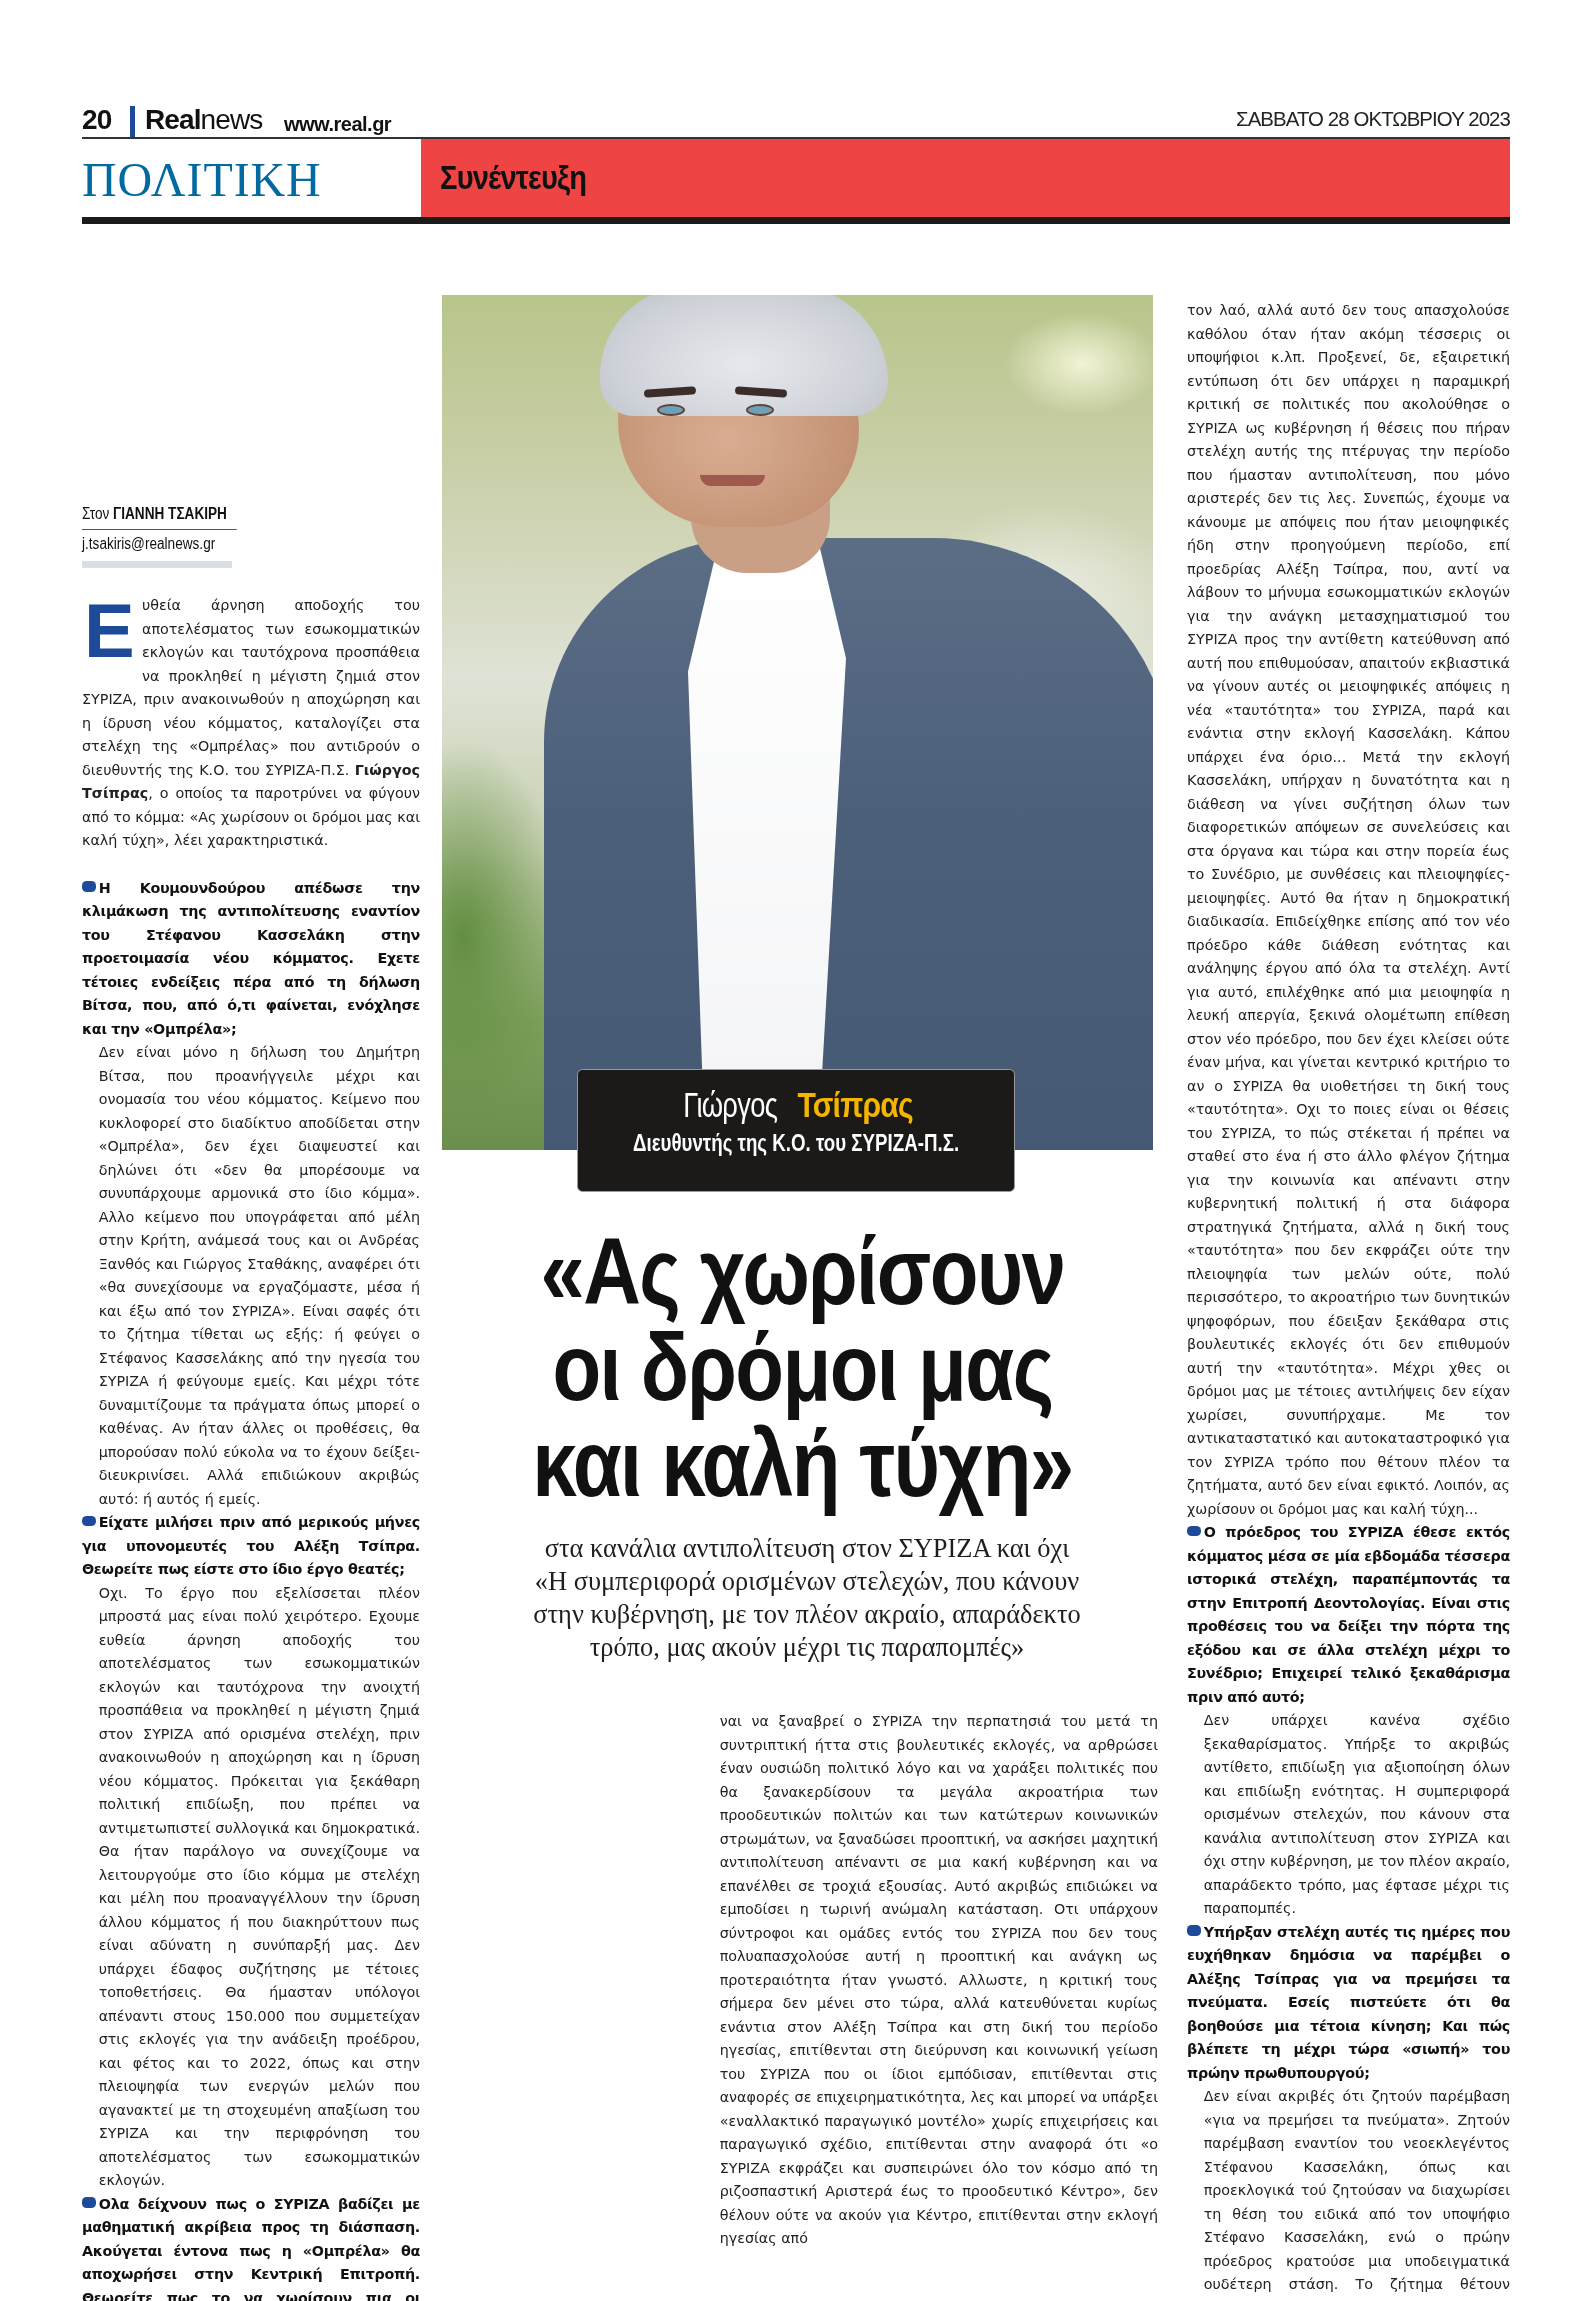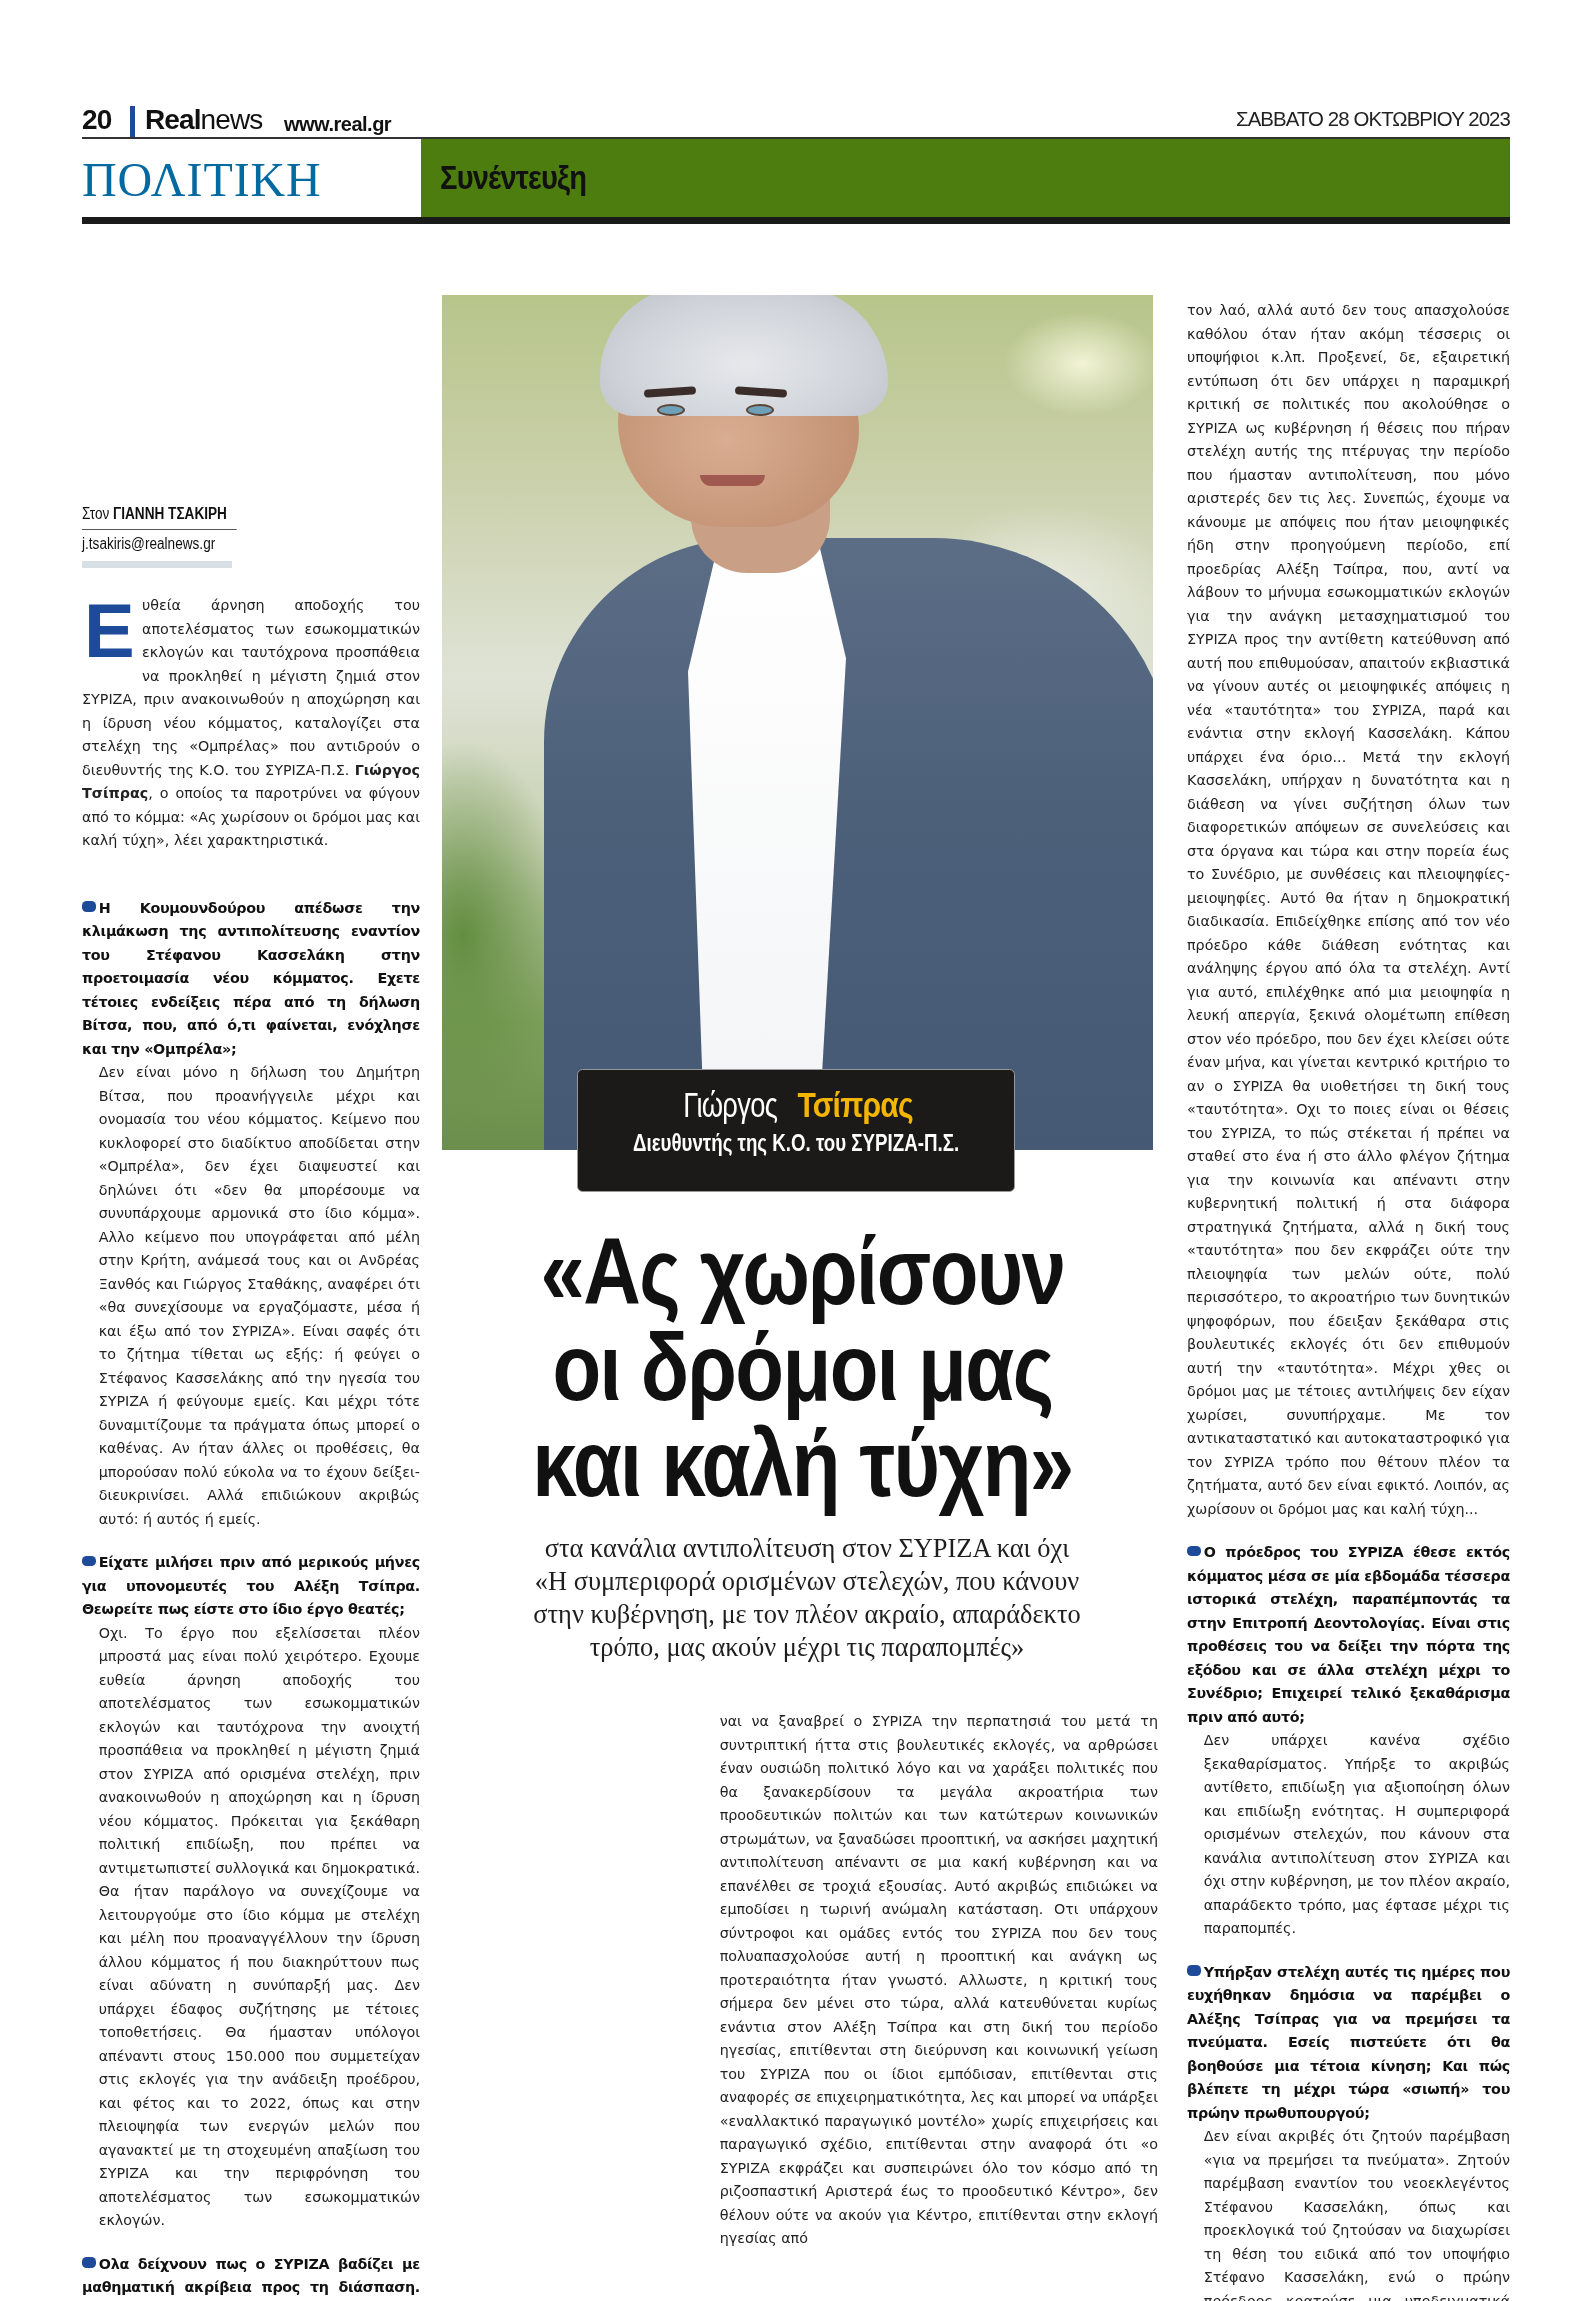--- a/index.html
+++ b/index.html
@@ -13,36 +13,36 @@
   .brand { position: absolute; left: 63px; top: 0; font-family: "Liberation Sans", sans-serif; font-size: 28px; color: #111; letter-spacing: -0.9px; }
   .brand b { font-weight: bold; }
   .brand .thin { font-weight: normal; }
   .brand-url { position: absolute; left: 178px; top: 9.3px; font-family: "Liberation Sans", sans-serif; font-weight: bold; font-size: 20px; color: #111; letter-spacing: -0.5px; padding-left: 24px; }
   .date { position: absolute; right: 0; top: 3.7px; font-family: "Liberation Sans", sans-serif; font-size: 20.4px; color: #222; letter-spacing: -0.9px; }
   .rule-thin { position: absolute; left: 82px; top: 137px; width: 1428px; height: 1.9px; background: #333; }
 
   
   .section { position: absolute; left: 82px; top: 139px; width: 1428px; height: 78px; }
   .section-title { position: absolute; left: 0; top: 13px; font-family: "Liberation Serif", serif; font-size: 48px; color: #0369a1; letter-spacing: 0.9px; }
-  .section-box { position: absolute; left: 339px; top: 0; right: 0; height: 82px; background: #4d7c0f; }
+  .section-box { position: absolute; left: 339px; top: 0; right: 0; height: 82px; background: #ef4444; }
   .section-kicker { position: absolute; left: 18.6px; top: 20.4px; font-family: "Liberation Sans", sans-serif; font-weight: bold; font-size: 33px; color: #111; letter-spacing: -0.9px; transform: scaleX(0.88); transform-origin: left center; }
   .rule-thick { position: absolute; left: 82px; top: 217px; width: 1428px; height: 7.4px; background: #1b1b1b; }
 
   
   .byline { position: absolute; left: 82px; top: 505px; width: 154px; }
   .byline-name { font-family: "Liberation Sans", sans-serif; font-size: 16px; color: #111; white-space: nowrap; transform: scaleX(0.85); transform-origin: left center; padding-bottom: 5.6px; border-bottom: 1.9px solid #555; width: 182px; }
   .byline-name b { font-weight: bold; }
   .byline-email { font-family: "Liberation Sans", sans-serif; font-size: 16px; color: #111; margin-top: 5.6px; white-space: nowrap; transform: scaleX(0.85); transform-origin: left center; }
   .byline-bar { margin-top: 7.4px; width: 150px; height: 7.4px; background: #d8e0e6; }
 
   
   .col { position: absolute; font-family: "DejaVu Sans", sans-serif; font-size: 14.3px; line-height: 23.5px; color: #222; text-align: justify; }
   .col p { margin: 0; }
   .col .ans { padding-left: 16.7px; }
-  .col .q { font-weight: bold; color: #111; letter-spacing: -0.3px; margin-top: 20px; }
+  .col .q { font-weight: bold; color: #111; letter-spacing: -0.3px; }
   .col .q .dot { display: inline-block; width: 14px; height: 10.2px; background: #1d4b9a; border-radius: 4.6px; margin-right: 2.8px; vertical-align: 0.9px; }
 
   .col-left { left: 82px; top: 594px; width: 338px; }
   .dropcap { float: left; font-family: "Liberation Sans", sans-serif; font-weight: bold; font-size: 76px; line-height: 61px; color: #1d4b9a; margin: 5.6px 7.4px 0 1.9px; height: 67px; }
   .lead p { text-indent: 0; }
 
   .col-right { left: 1187px; top: 299px; width: 323px; }
   .col-mid { left: 703px; top: 1710px; width: 455px; }
 
   

